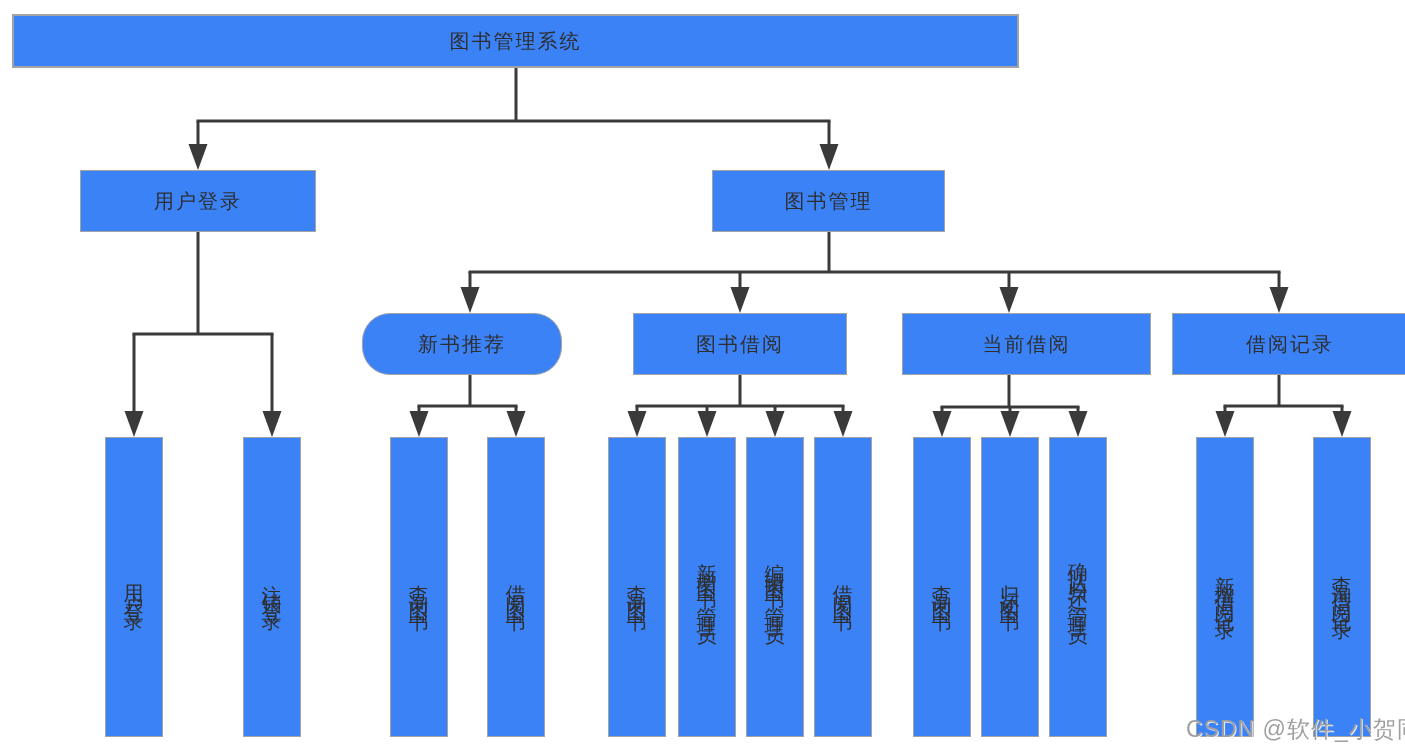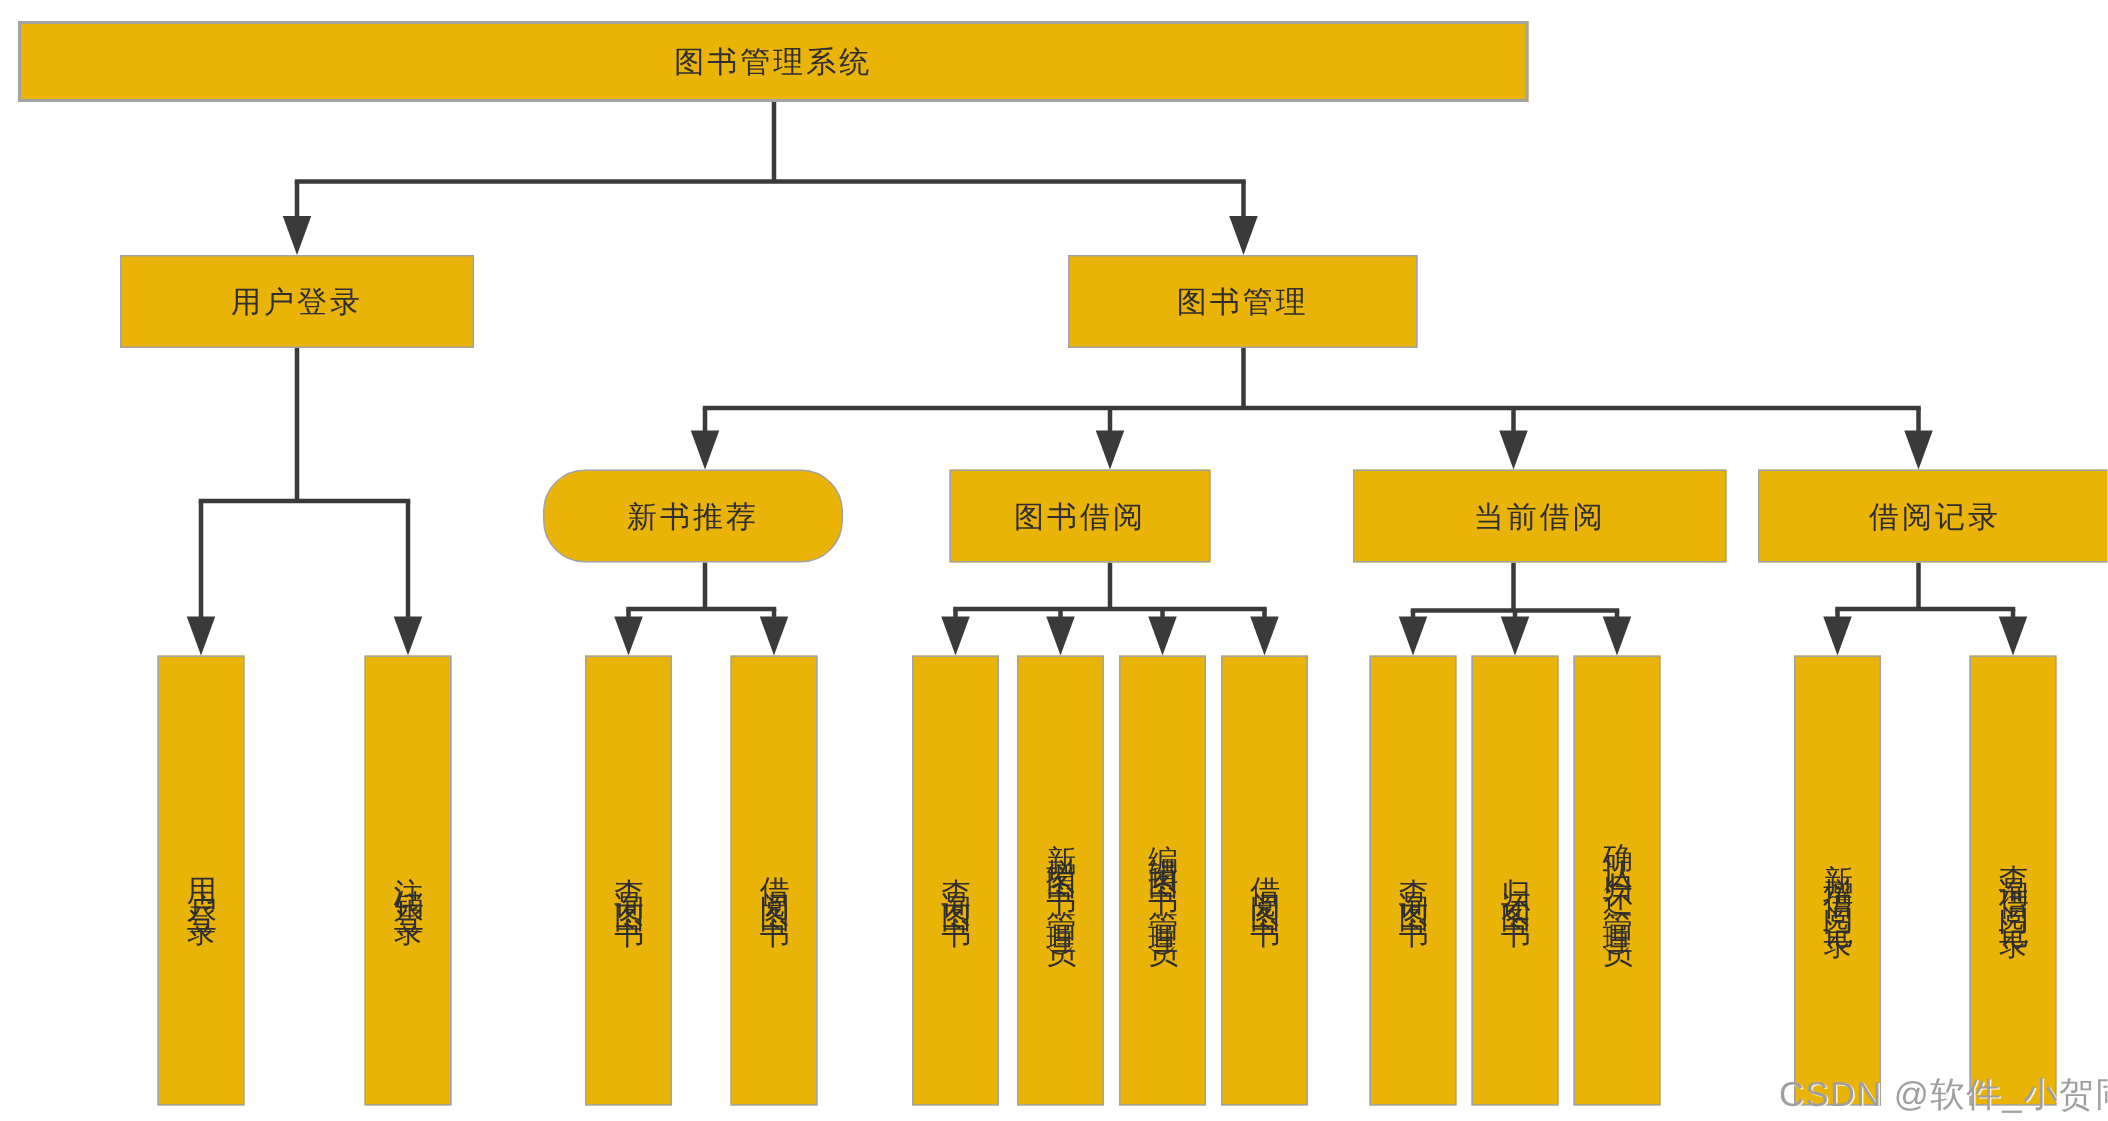--- a/index.html
+++ b/index.html
@@ -16,21 +16,21 @@
   }
   #connectors {
     position: absolute;
     left: 0;
     top: 0;
     z-index: 0;
   }
   .node {
     position: absolute;
     box-sizing: border-box;
-    background: #eab308;
+    background: #3b82f6;
     border: 1px solid #a3a3a3;
     display: flex;
     align-items: center;
     justify-content: center;
     color: #2e2e2e;
     z-index: 1;
   }
   .node.root-box {
     border-width: 2px;
   }
@@ -126,21 +126,21 @@
 <div class="node" style="left:80px; top:170px; width:236px; height:62px;">
   <span class="h-label">用户登录</span>
 </div>
 <div class="node" style="left:712px; top:170px; width:233px; height:62px;">
   <span class="h-label">图书管理</span>
 </div>
 
 <div class="node" style="left:362px; top:313px; width:200px; height:62px;border-radius:28px;">
   <span class="h-label">新书推荐</span>
 </div>
-<div class="node" style="left:633px; top:313px; width:174px; height:62px;">
+<div class="node" style="left:633px; top:313px; width:214px; height:62px;">
   <span class="h-label">图书借阅</span>
 </div>
 <div class="node" style="left:902px; top:313px; width:249px; height:62px;">
   <span class="h-label">当前借阅</span>
 </div>
 <div class="node" style="left:1172px; top:313px; width:236px; height:62px;">
   <span class="h-label">借阅记录</span>
 </div>
 
 <div class="node" style="left:105px; top:437px; width:58px; height:300px;">

